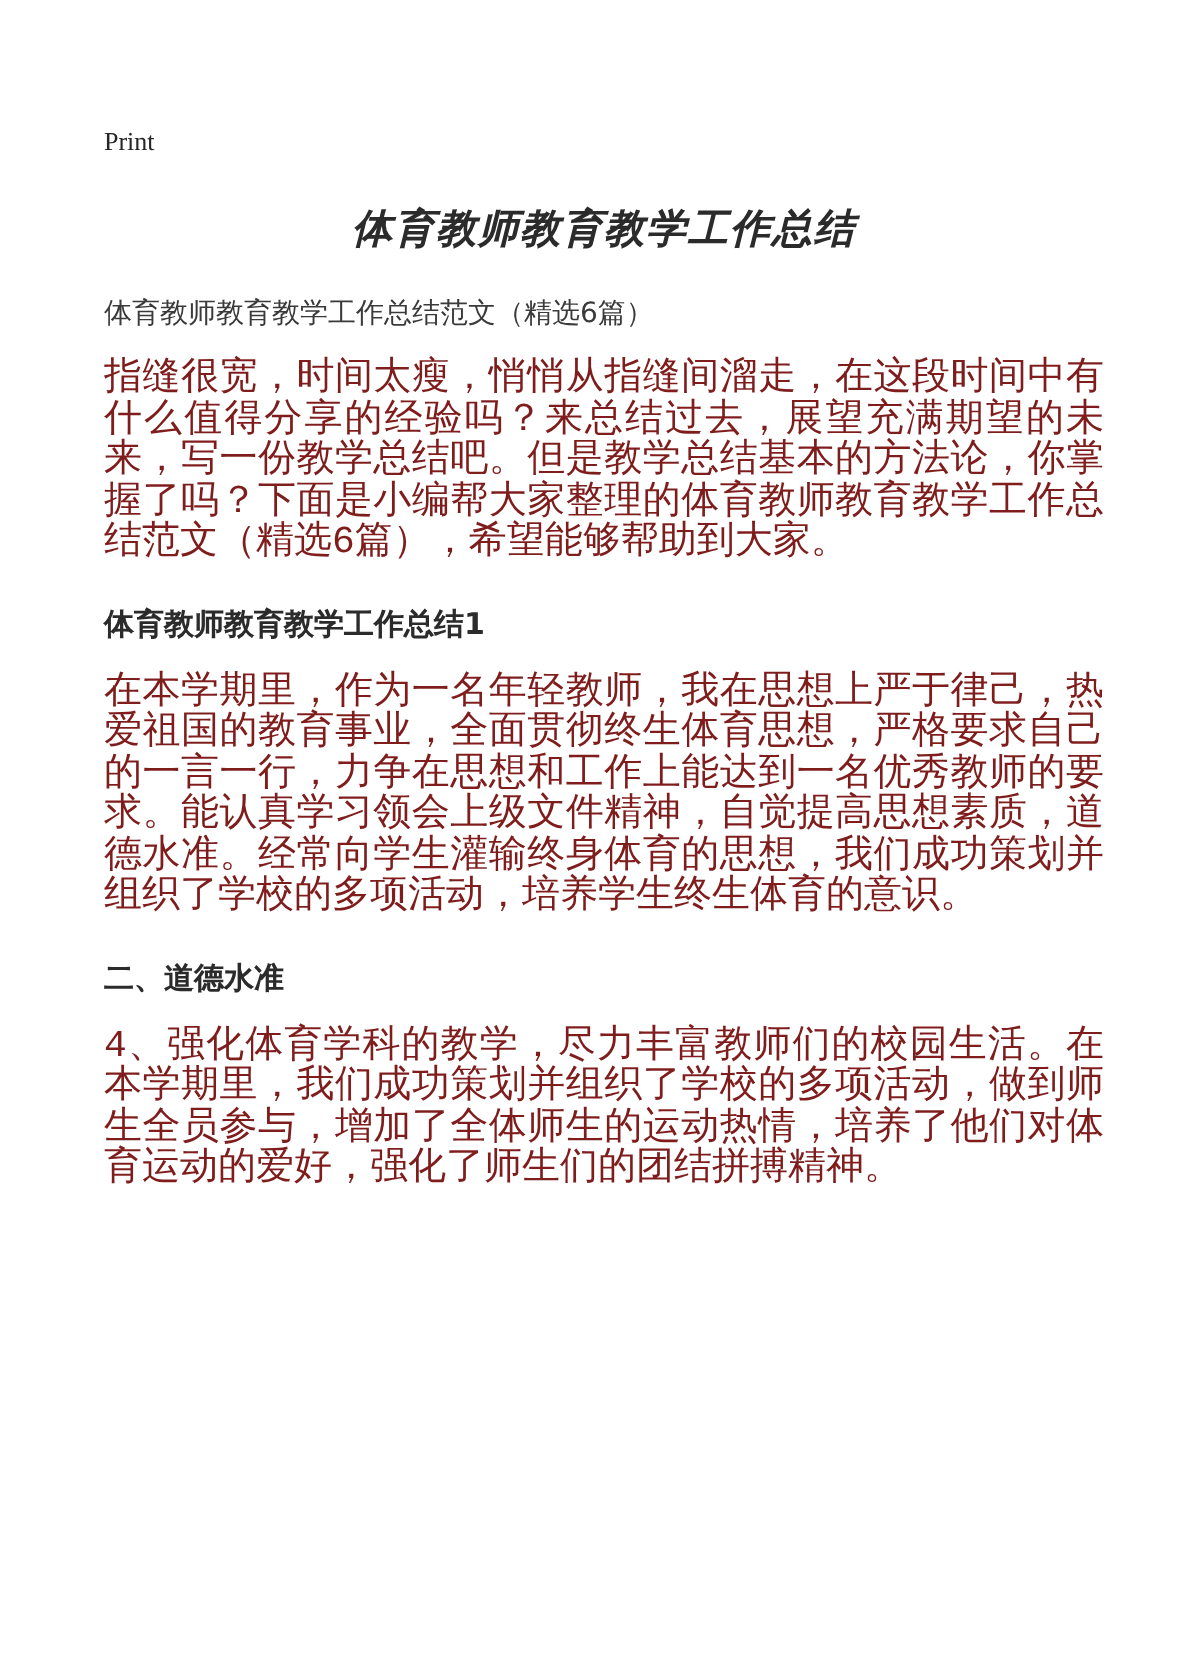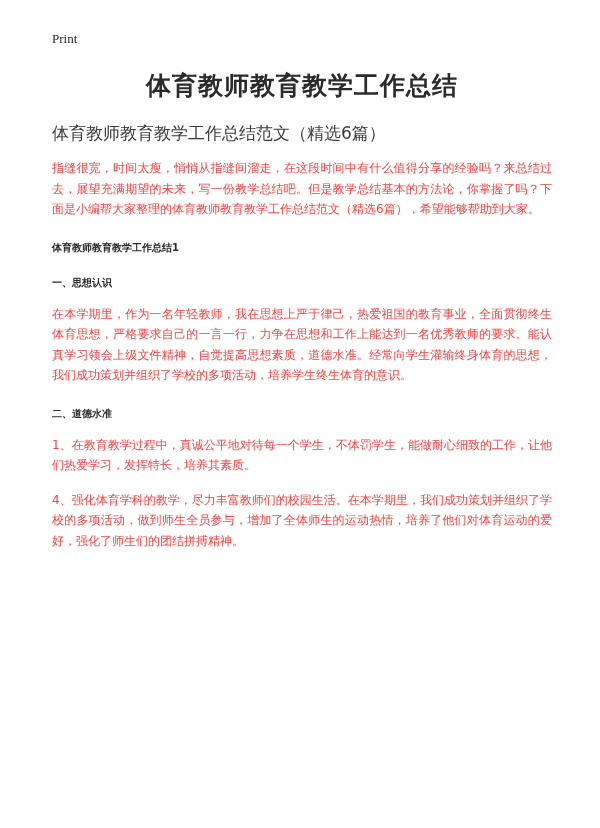--- a/index.html
+++ b/index.html
@@ -8,52 +8,54 @@
     width: 600px;
     height: 828px;
     background: #ffffff;
     font-family: "DejaVu Sans", sans-serif;
     color: #3a3a3a;
     overflow: hidden;
   }
   .page {
     width: 600px;
     height: 828px;
-    padding: 28px 48px 0 52px;
+    padding: 60px 48px 0 52px;
   }
   .print-label {
     font-family: "Liberation Serif", "DejaVu Serif", serif;
     font-size: 13px;
     color: #262626;
     display: inline-block;
     margin: 0 0 14px 0;
     cursor: pointer;
   }
   h1.doc-title {
     text-align: center;
-    font-size: 25px;
+    font-size: 20px;
     font-weight: bold;
     color: #2b2b2b;
     margin: 8px 0 20px 0;
     letter-spacing: 1px;
+    font-style: italic;
   }
   .subtitle {
-    font-size: 17px;
+    font-size: 14px;
     color: #3a3a3a;
     margin: 0 0 13px 0;
   }
   p.body-text {
-    font-size: 12px;
+    font-size: 19px;
     line-height: 20.5px;
     margin: 0 0 14px 0;
-    color: #ef4444;
+    color: #7f1d1d;
     text-align: justify;
+    font-family: Liberation Mono, monospace;
   }
   h2.section-heading {
-    font-size: 10px;
+    font-size: 15px;
     font-weight: bold;
     color: #2b2b2b;
     margin: 21px 0 14px 0;
   }
 </style>
 </head>
 <body>
 
 <div class="page">
 
@@ -61,25 +63,23 @@
 
   <h1 class="doc-title">体育教师教育教学工作总结</h1>
 
   <p class="subtitle">体育教师教育教学工作总结范文（精选6篇）</p>
 
   <p class="body-text">指缝很宽，时间太瘦，悄悄从指缝间溜走，在这段时间中有什么值得分享的经验吗？来总结过去，展望充满期望的未来，写一份教学总结吧。但是教学总结基本的方法论，你掌握了吗？下面是小编帮大家整理的体育教师教育教学工作总结范文（精选6篇），希望能够帮助到大家。</p>
 
   <h2 class="section-heading">体育教师教育教学工作总结1</h2>
 
 
-  <h2 class="section-heading">一、思想认识</h2>
 
   <p class="body-text">在本学期里，作为一名年轻教师，我在思想上严于律己，热爱祖国的教育事业，全面贯彻终生体育思想，严格要求自己的一言一行，力争在思想和工作上能达到一名优秀教师的要求。能认真学习领会上级文件精神，自觉提高思想素质，道德水准。经常向学生灌输终身体育的思想，我们成功策划并组织了学校的多项活动，培养学生终生体育的意识。</p>
 
   <h2 class="section-heading">二、道德水准</h2>
 
-  <p class="body-text">1、在教育教学过程中，真诚公平地对待每一个学生，不体罚学生，能做耐心细致的工作，让他们热爱学习，发挥特长，培养其素质。</p>
 
 
 
   <p class="body-text">4、强化体育学科的教学，尽力丰富教师们的校园生活。在本学期里，我们成功策划并组织了学校的多项活动，做到师生全员参与，增加了全体师生的运动热情，培养了他们对体育运动的爱好，强化了师生们的团结拼搏精神。</p>
 
 </div>
 
 </body></html>

